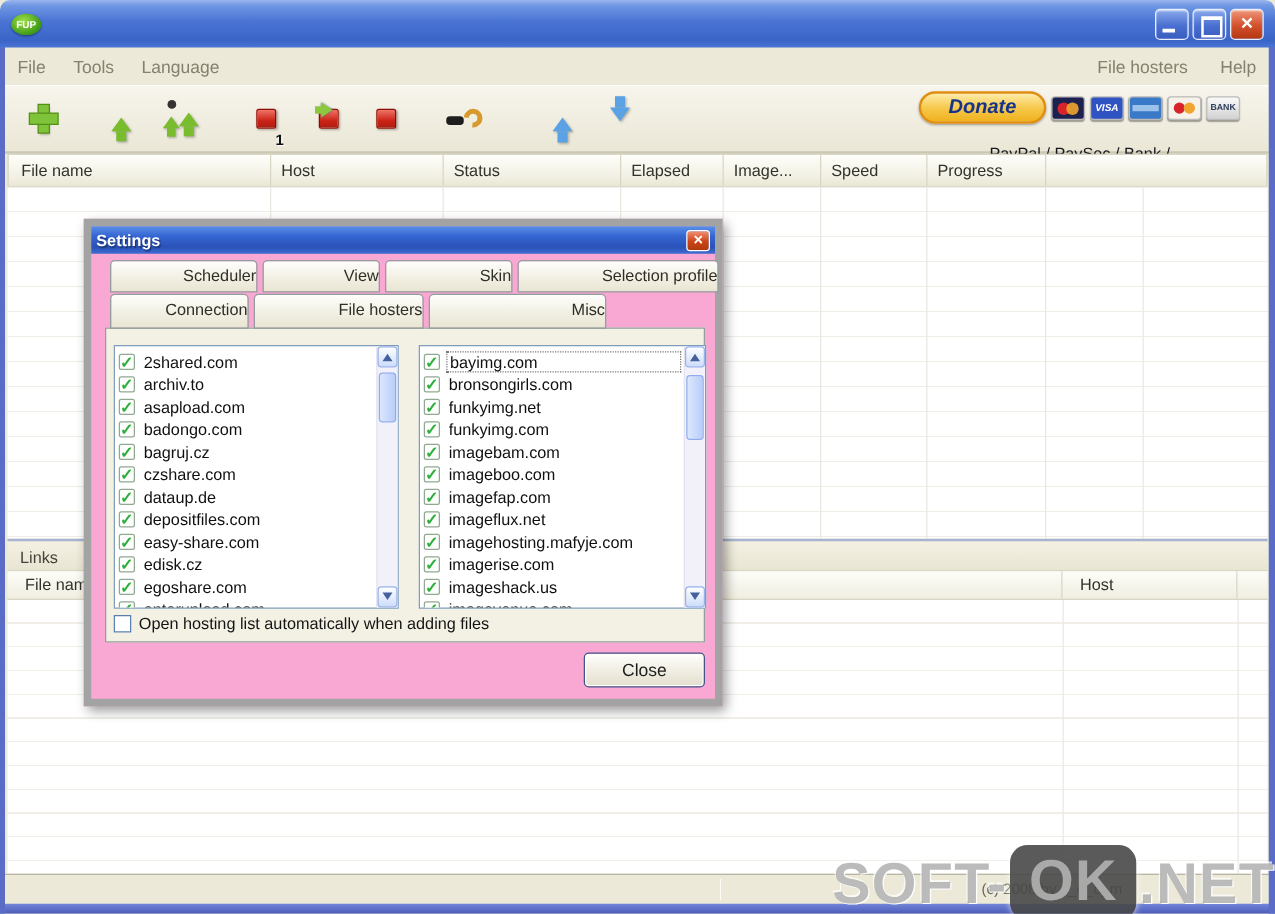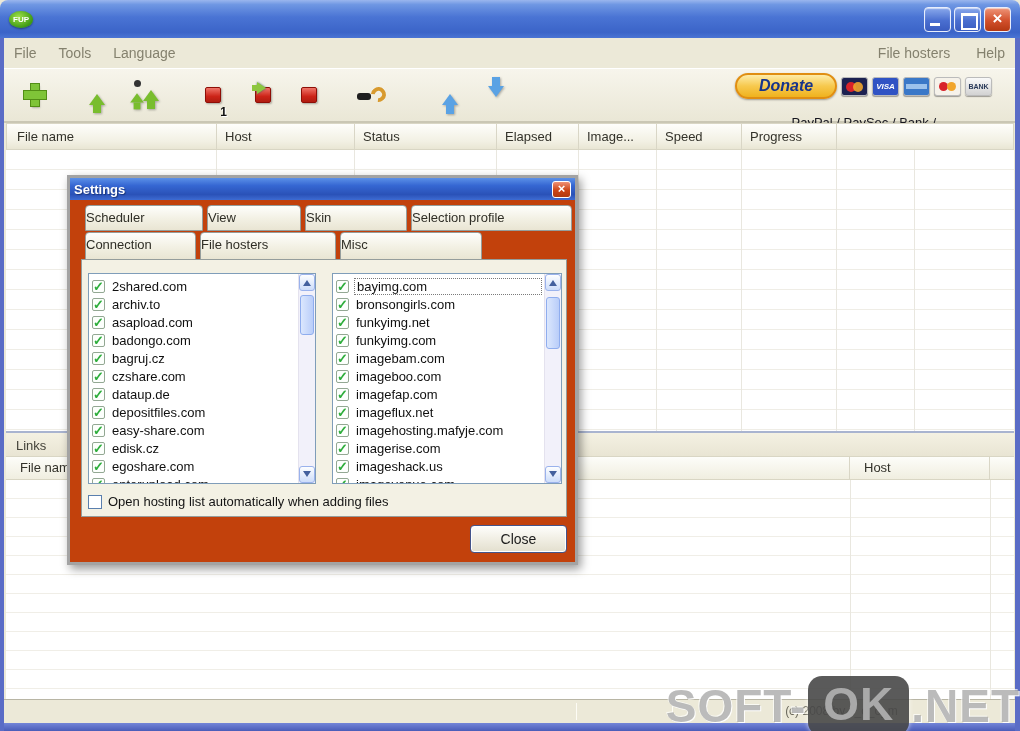--- a/index.html
+++ b/index.html
@@ -120,32 +120,32 @@
 
   
   .watermark{position:absolute;right:0;top:676px;z-index:80;display:flex;align-items:center;
     font-weight:bold;font-size:46px;letter-spacing:1px;color:rgba(145,145,145,.62);
     text-shadow:1px 1px 0 rgba(255,255,255,.95),-1px -1px 0 rgba(255,255,255,.7)}
   .wm-badge{background:rgba(72,72,72,.9);color:#a9a9a9;text-shadow:none;border-radius:14px;
     padding:1px 15px 5px;margin:0 2px;box-shadow:0 0 5px rgba(255,255,255,.7)}
 
   
   .dialog{position:absolute;left:67px;top:175px;width:511px;height:390px;z-index:40;
-    background:#c2410c;border:3px solid #a3a3a3;box-shadow:3px 4px 9px rgba(0,0,0,.4)}
+    background:#f9a8d4;border:6px solid #a3a3a3;box-shadow:3px 4px 9px rgba(0,0,0,.4)}
   .dlg-title{height:22px;background:linear-gradient(#5b90e8 0%,#3566d2 35%,#2a52b8 75%,#3e6bd2 100%);
     display:flex;align-items:center;padding:0 4px}
   .dlg-title-text{color:#fff;font-weight:bold;font-size:13px;text-shadow:1px 1px 1px #1a357a}
   .dlg-x{margin-left:auto;width:19px;height:17px;border-radius:3px;border:1px solid #fff;
     background:linear-gradient(#ef9175,#cc4416 55%,#b03a10);color:#fff;font-weight:bold;font-size:13px;
     line-height:14px;text-align:center}
   .tabs{position:absolute;left:15px;display:flex;gap:4px;font-size:13px;color:#2f2e26}
   .tabs-r1{top:27px;height:26px}
   .tabs-r2{top:54px;height:28px;z-index:2}
   .tab{background:linear-gradient(#fefefc,#f2f0e3 55%,#e9e5d3);border:1px solid #959d9c;
-    border-radius:4px 4px 0 0;text-align:left;line-height:23px}
+    border-radius:4px 4px 0 0;text-align:right;line-height:23px}
   .tabs-r1 .tab:nth-child(1){width:118px}
   .tabs-r1 .tab:nth-child(2){width:94px}
   .tabs-r1 .tab:nth-child(3){width:102px}
   .tabs-r1 .tab:nth-child(4){width:161px}
   .tabs-r2 .tab:nth-child(1){width:111px}
   .tabs-r2 .tab:nth-child(2){width:136px}
   .tabs-r2 .tab:nth-child(3){width:142px}
   .tabs-r2 .tab:nth-child(4){width:82px}
   .tabs-r2 .tab.active{margin-top:-4px;line-height:29px;background:#fcfbf5;border-top:3px solid #e78b2a;border-bottom-color:#fcfbf5;height:32px}
   .tab-page{position:absolute;left:11px;right:8px;top:81px;bottom:45px;background:#f3f1e4;border:1px solid #959d9c}

